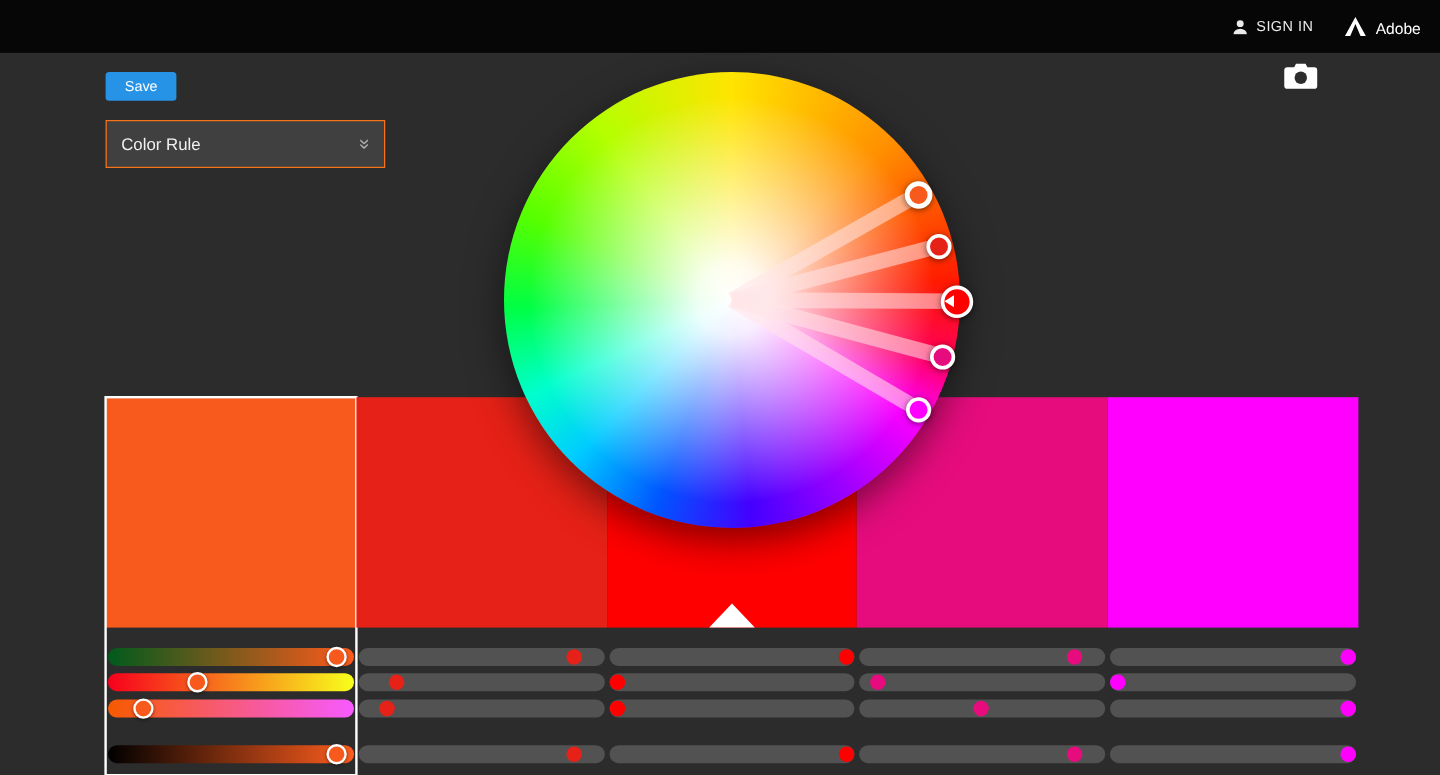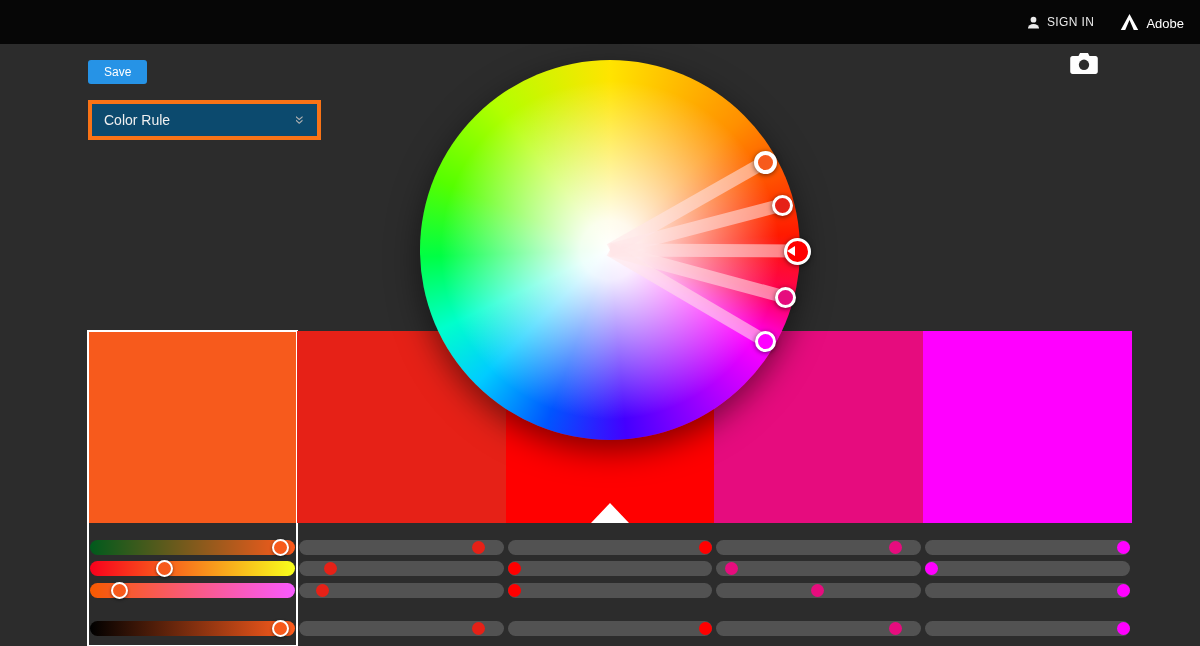--- a/index.html
+++ b/index.html
@@ -18,21 +18,21 @@
   .hdr-right{margin-left:auto;display:flex;align-items:center;gap:26px}
   .signin{display:flex;align-items:center;gap:7px;color:#eaeaea;font-size:12px;
           letter-spacing:.4px;cursor:pointer}
   .adobe-link{display:flex;align-items:flex-end;gap:7px;color:#fff;font-size:13px;cursor:pointer}
 
   
   main{position:absolute;top:44px;left:10px;width:1200px;height:602px}
   .save-btn{position:absolute;left:78px;top:16px;background:#2693E6;color:#fff;border:none;
             border-radius:3px;font-size:12px;padding:5px 16px;cursor:pointer;font-family:inherit}
   .rule-panel{position:absolute;left:78px;top:56px;width:233px;z-index:20}
-  .rule-header{height:40px;background:#0c4a6e;border:4px solid #f97316;display:flex;align-items:center;
+  .rule-header{height:40px;background:#404040;border:1px solid #f97316;display:flex;align-items:center;
                padding:0 12px;color:#f0f0f0;font-size:14px;cursor:pointer}
   .chevron{margin-left:auto;color:#b0b0b0;font-size:16px;transform:rotate(90deg);display:inline-block}
   .rule-row{height:50px;background:#454545;border:1px solid #555;border-top:none;display:flex;
             align-items:center;gap:11px;padding:0 15px;color:#fff;font-size:13px;cursor:pointer}
   .ring-icon{width:13px;height:13px;border:2px solid #bdbdbd;border-radius:50%}
   .camera-btn{position:absolute;left:1060px;top:8px;background:none;border:none;cursor:pointer}
 
   
   .swatch-area{position:absolute;left:78px;top:287px;width:1044px;height:315px;display:flex;z-index:2}
   .swatch-col{width:20%;position:relative}

